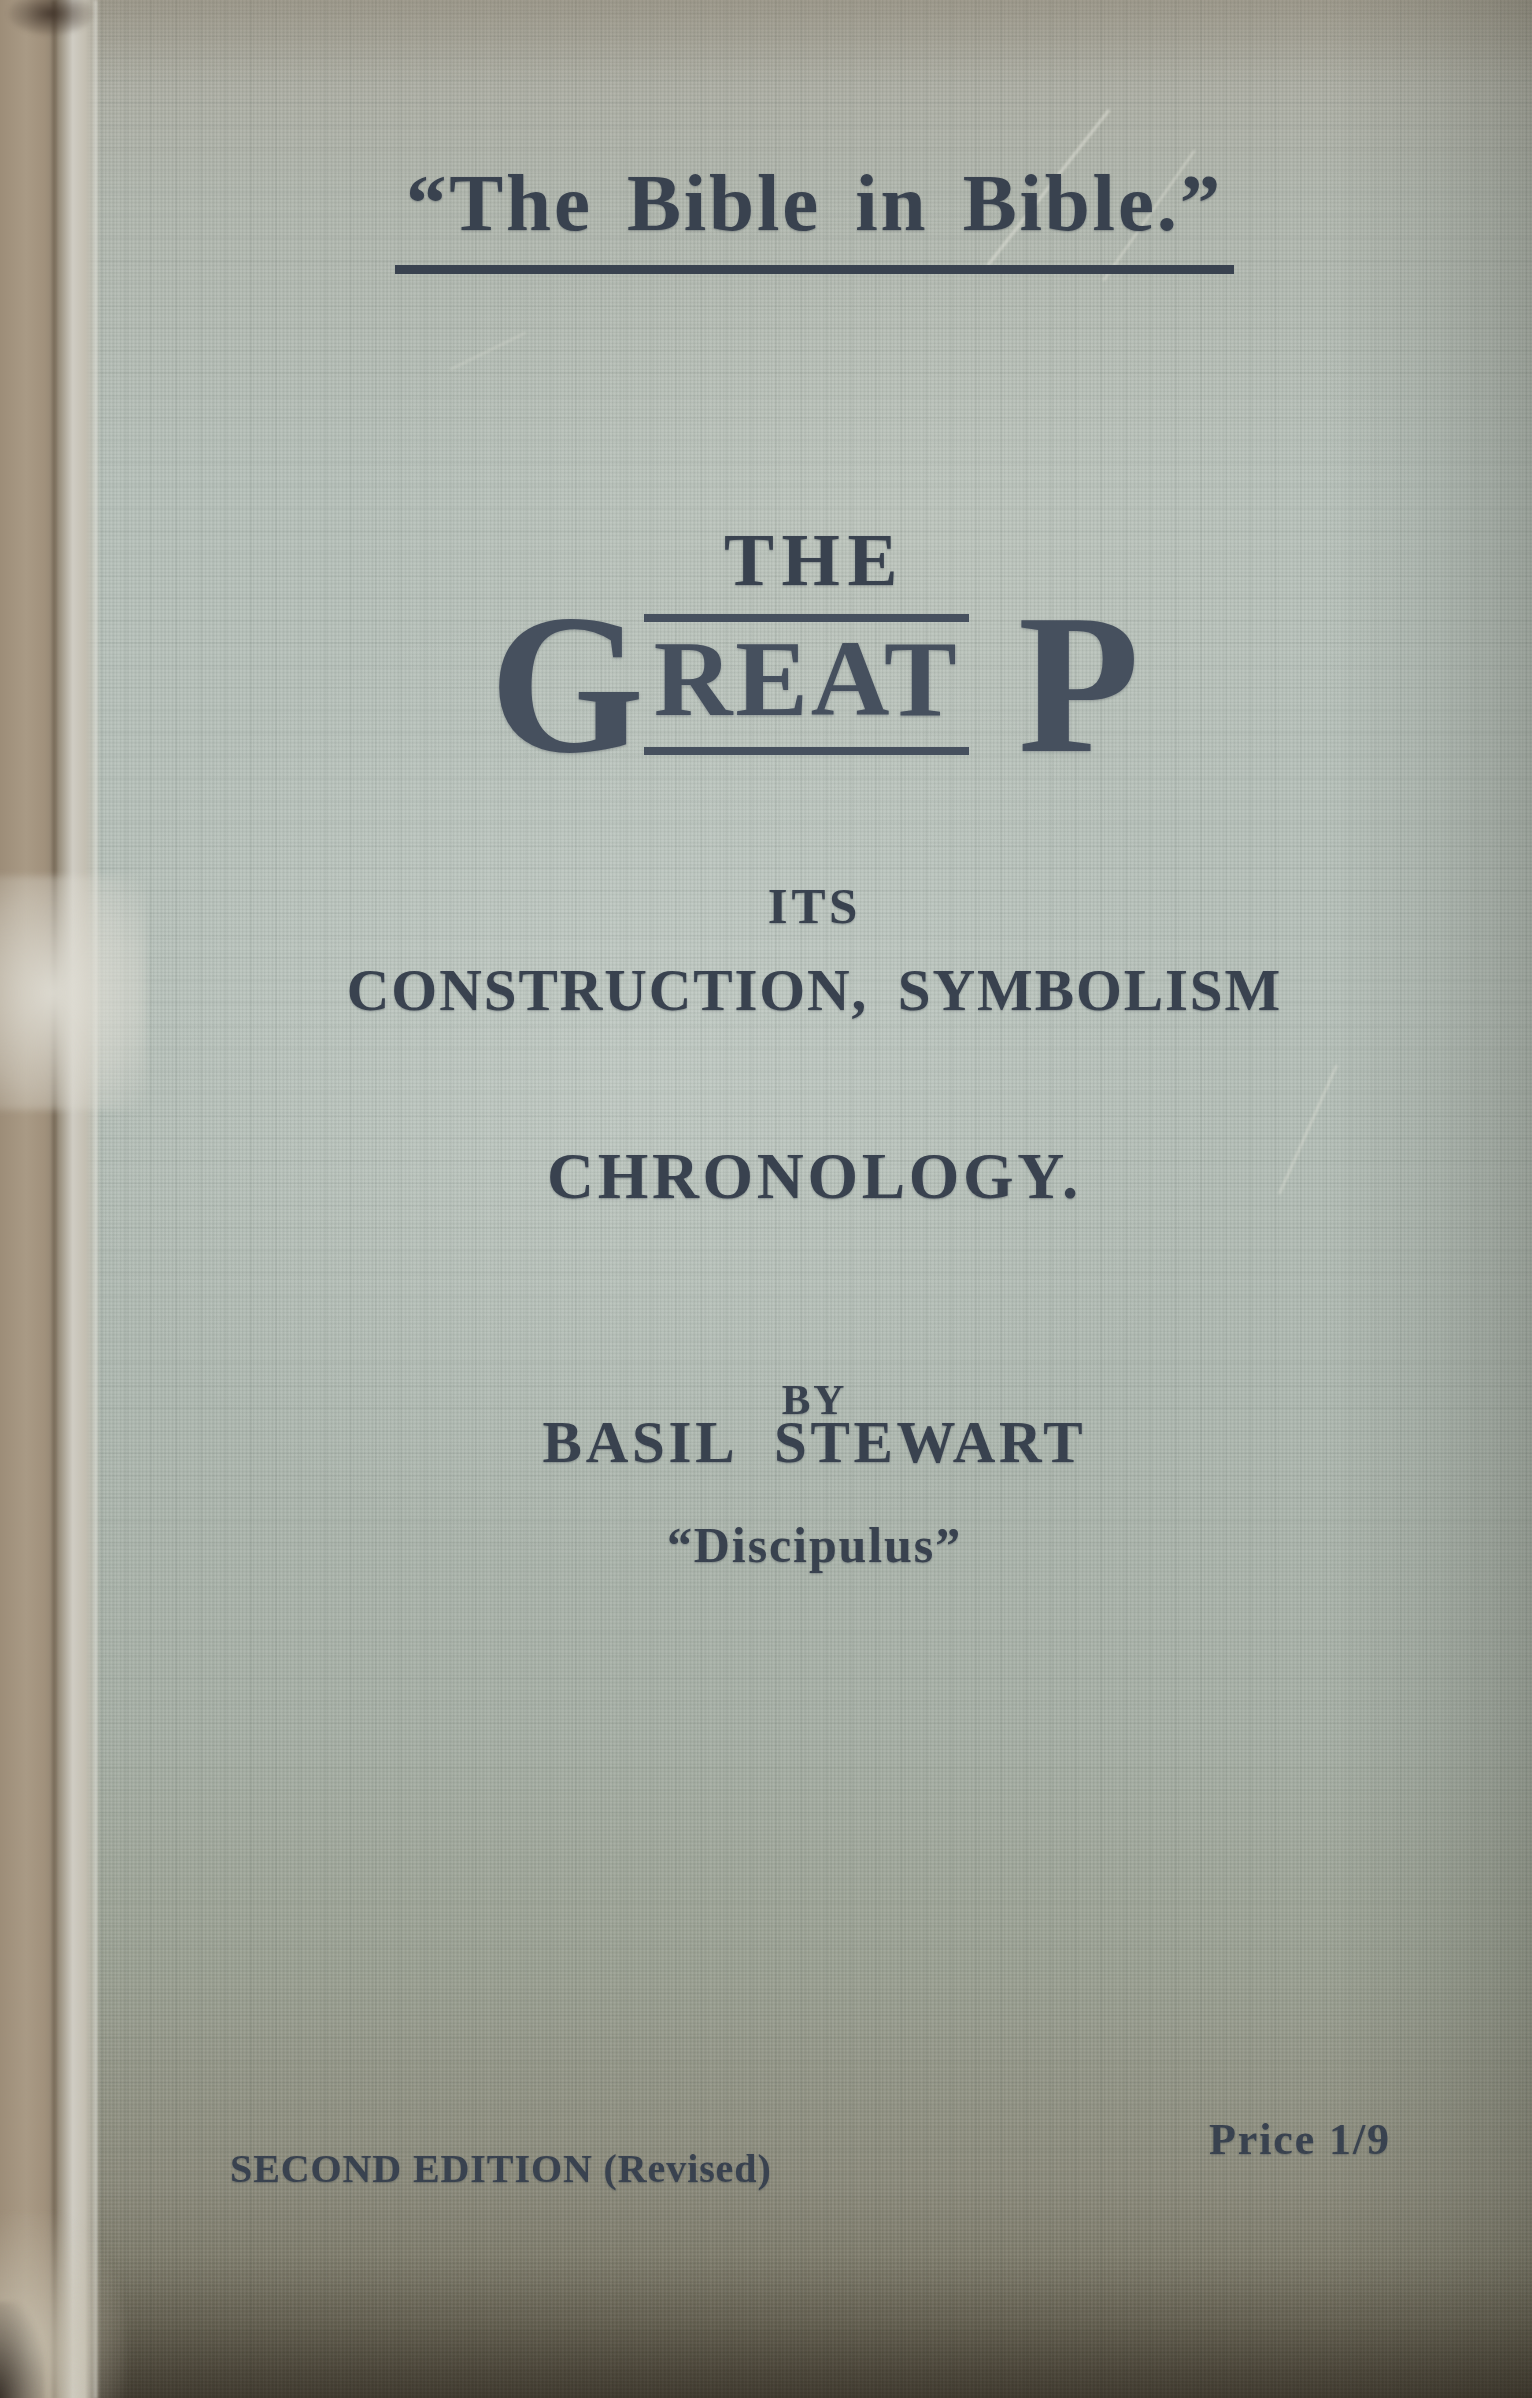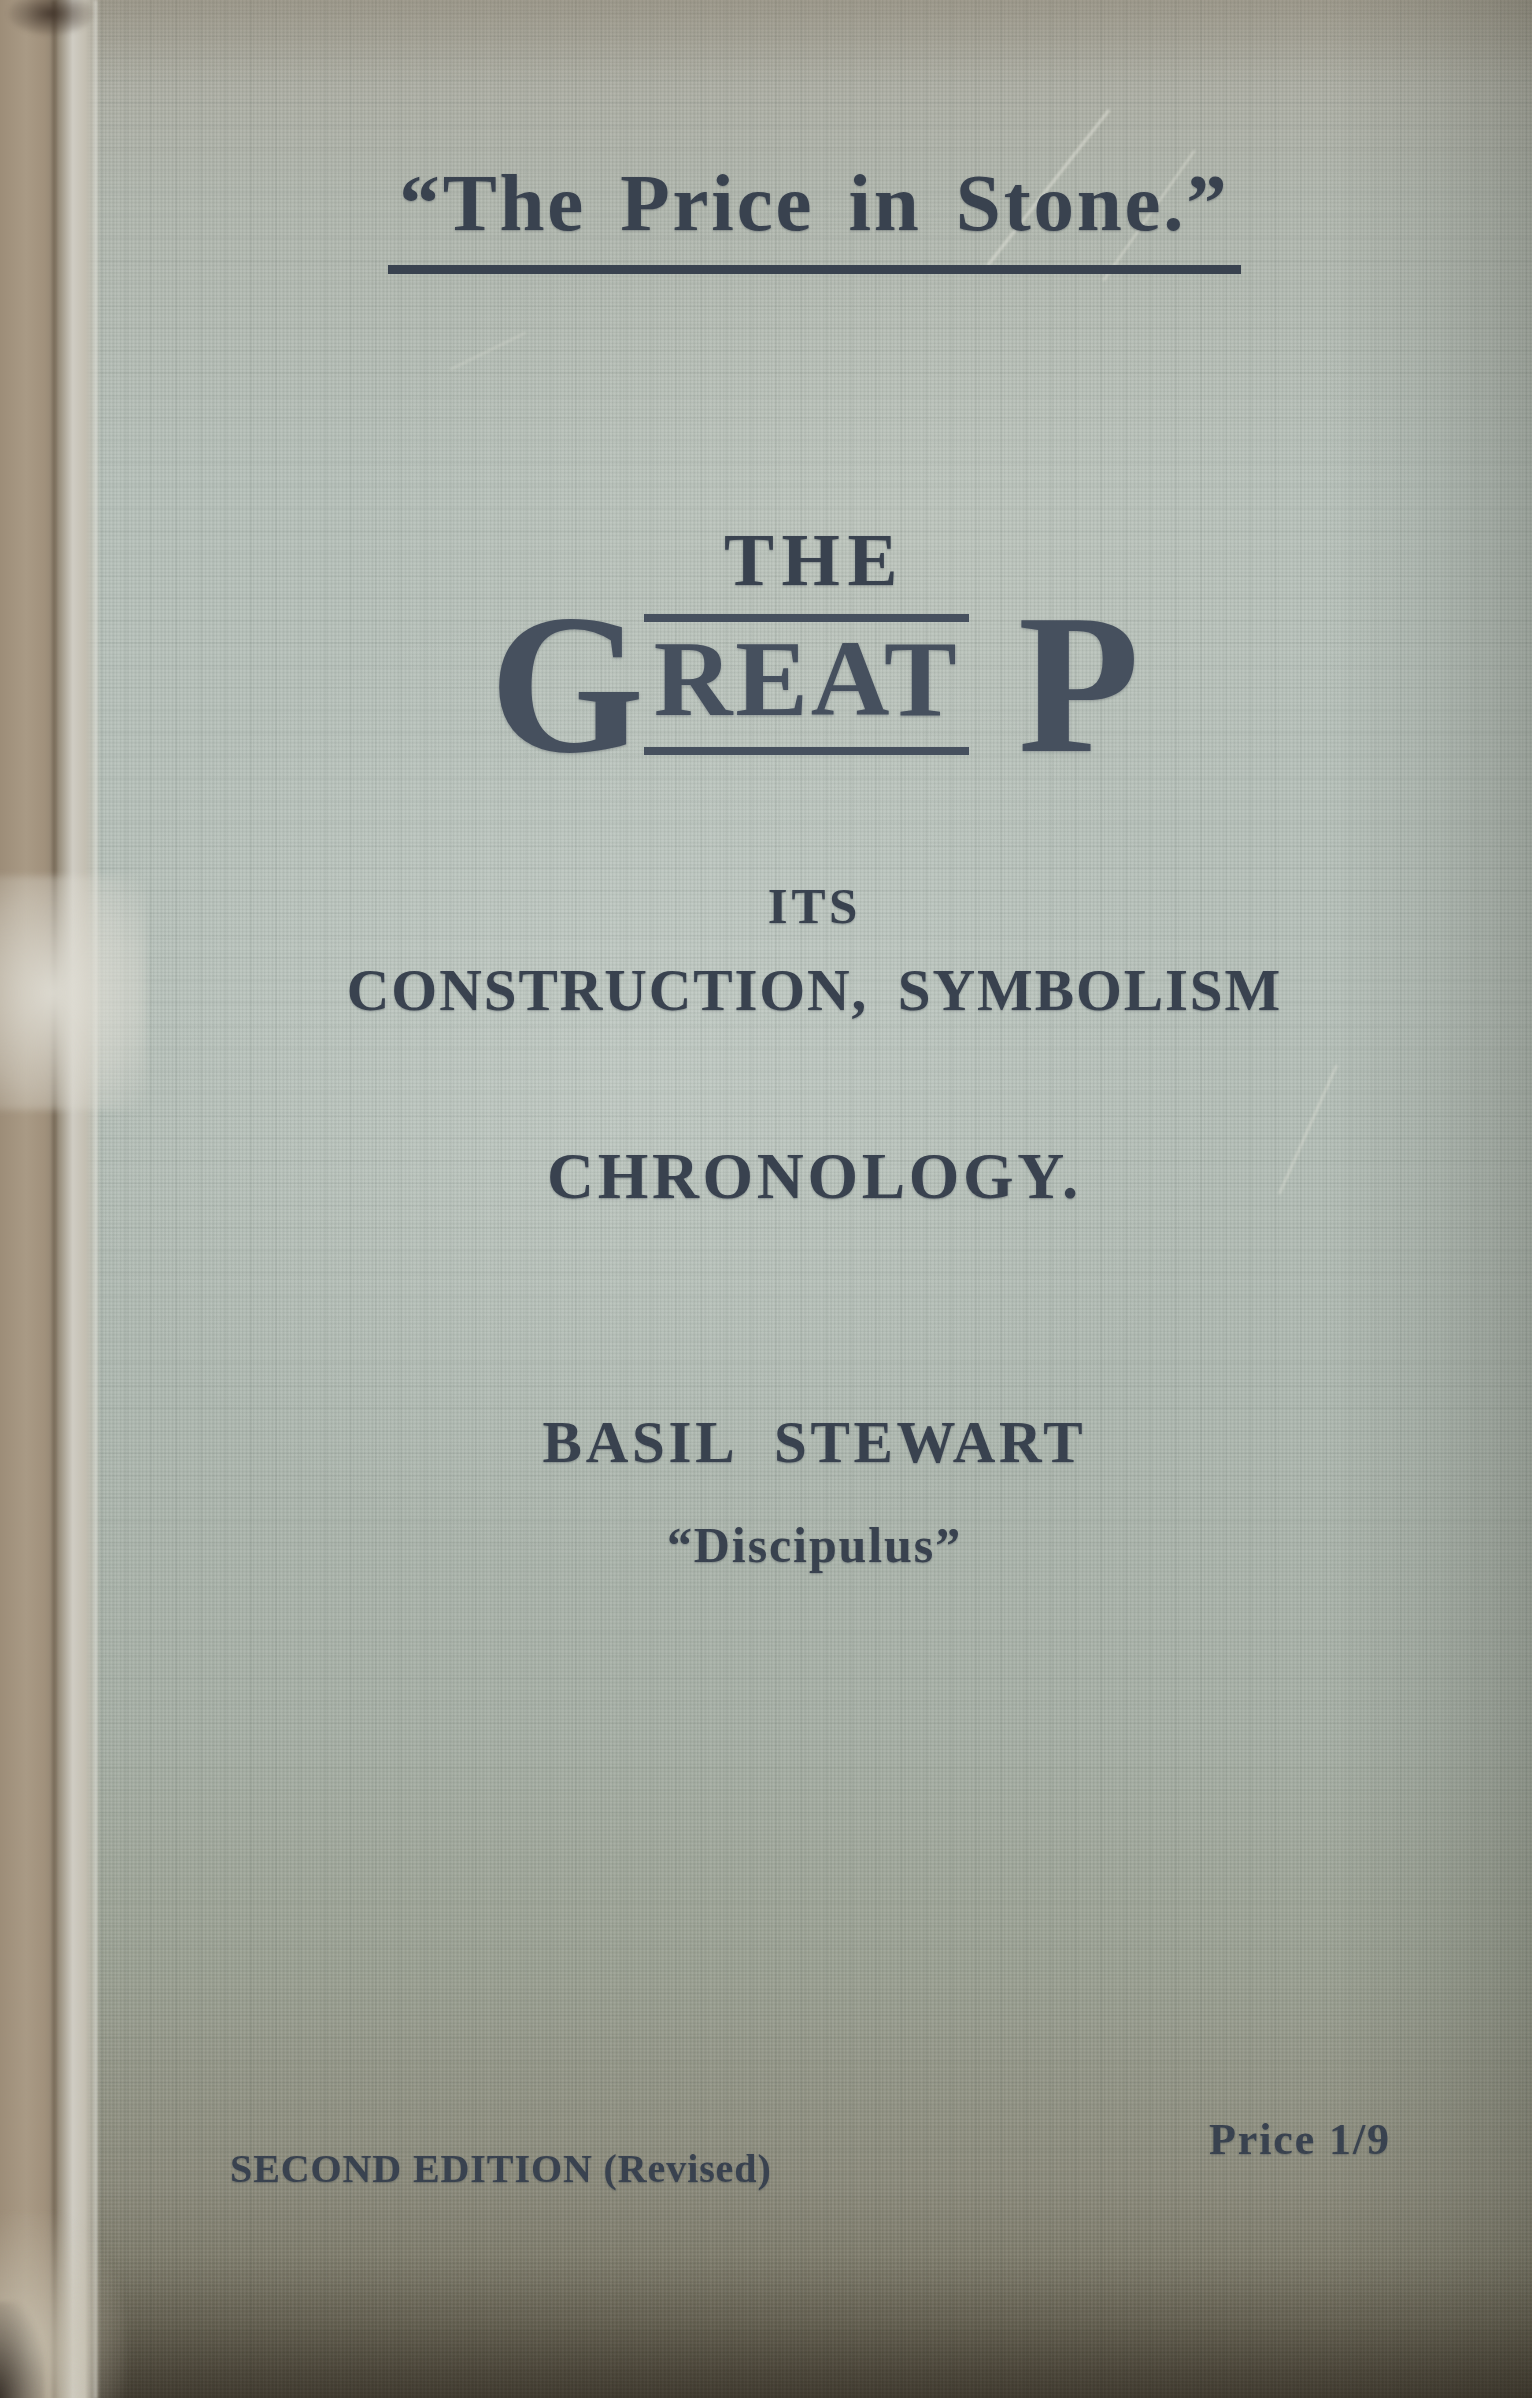--- a/index.html
+++ b/index.html
@@ -106,35 +106,36 @@
   <div class="layer spine-wear-patch"></div>
   <div class="layer corner-spot"></div>
   <div class="layer corner-bl"></div>
   <div class="layer corner-bl-dark"></div>
   <div class="layer scratch s1"></div>
   <div class="layer scratch s2"></div>
   <div class="layer scratch s3"></div>
   <div class="layer scratch s4"></div>
 
   <div class="print motto">
-    <span class="u">“The Price in Stone.”</span>
+    <span class="u">“The Bible in Bible.”</span>
   </div>
 
   <div class="print the">THE</div>
 
   <div class="print main-title">
     <span class="cap">G</span>
       <span class="ruled">REAT</span>
     <span class="word-gap"></span>
     <span class="cap">P</span>
   </div>
 
   <div class="print its">ITS</div>
   <div class="print subtitle1">CONSTRUCTION, SYMBOLISM</div>
   <div class="print chronology">CHRONOLOGY.</div>
 
+  <div class="print by">BY</div>
   <div class="print author">BASIL STEWART</div>
   <div class="print pseudonym">“Discipulus”</div>
 
   <div class="print edition">SECOND EDITION (Revised)</div>
   <div class="print price">Price 1/9</div>
 </div>
 
 
 </body></html>

